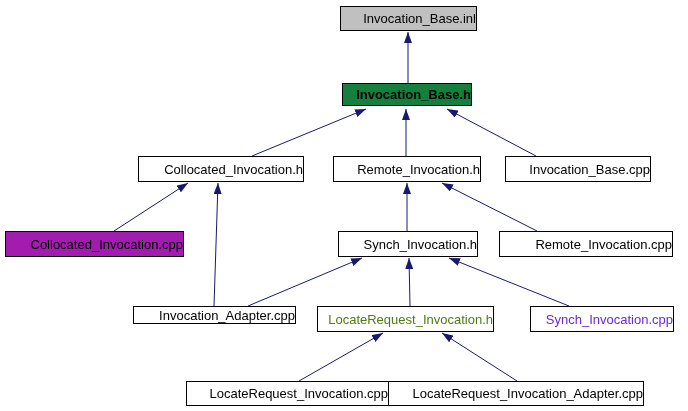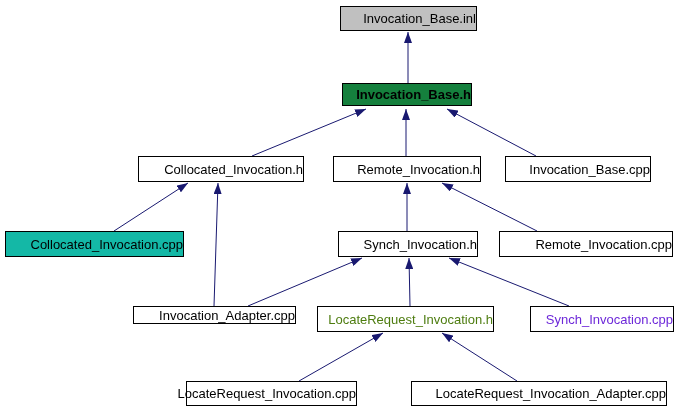--- a/index.html
+++ b/index.html
@@ -77,37 +77,37 @@
     </div>
     <div class="node" style="left: 138px; top: 156px; width: 166px; height: 26px; border-color: rgb(0, 0, 0); background: rgb(255, 255, 255); color: rgb(0, 0, 0);">
       <span>Collocated_Invocation.h</span>
     </div>
     <div class="node" style="left: 333px; top: 156px; width: 148px; height: 26px; border-color: rgb(0, 0, 0); background: rgb(255, 255, 255); color: rgb(0, 0, 0);">
       <span>Remote_Invocation.h</span>
     </div>
     <div class="node" style="left: 505px; top: 156px; width: 146px; height: 26px; border-color: rgb(0, 0, 0); background: rgb(255, 255, 255); color: rgb(0, 0, 0);">
       <span>Invocation_Base.cpp</span>
     </div>
-    <div class="node" style="left: 5px; top: 231px; width: 179px; height: 26px; border-color: rgb(0, 0, 0); background: #14b8a6; color: rgb(0, 0, 0);">
+    <div class="node" style="left: 5px; top: 231px; width: 179px; height: 26px; border-color: rgb(0, 0, 0); background: #a21caf; color: rgb(0, 0, 0);">
       <span>Collocated_Invocation.cpp</span>
     </div>
     <div class="node" style="left: 338px; top: 231px; width: 140px; height: 26px; border-color: rgb(0, 0, 0); background: rgb(255, 255, 255); color: rgb(0, 0, 0); padding-left: 48px;">
       <span>Synch_Invocation.h</span>
     </div>
     <div class="node" style="left: 499px; top: 231px; width: 174px; height: 26px; border-color: rgb(0, 0, 0); background: rgb(255, 255, 255); color: rgb(0, 0, 0);">
       <span>Remote_Invocation.cpp</span>
     </div>
     <div class="node" style="left: 133px; top: 306px; width: 163px; height: 18px; border-color: rgb(0, 0, 0); background: rgb(255, 255, 255); color: rgb(0, 0, 0);">
       <span>Invocation_Adapter.cpp</span>
     </div>
     <div class="node" style="left: 317px; top: 306px; width: 177px; height: 26px; border-color: rgb(0, 0, 0); background: rgb(255, 255, 255); color: #4d7c0f;">
       <span>LocateRequest_Invocation.h</span>
     </div>
     <div class="node" style="left: 530px; top: 306px; width: 144px; height: 26px; border-color: rgb(0, 0, 0); background: rgb(255, 255, 255); color: #6d28d9;">
       <span>Synch_Invocation.cpp</span>
     </div>
-    <div class="node" style="left: 186px; top: 381px; width: 171px; height: 25px; border-color: rgb(0, 0, 0); background: rgb(255, 255, 255); color: rgb(0, 0, 0);">
+    <div class="node" style="left: 186px; top: 381px; width: 203px; height: 25px; border-color: rgb(0, 0, 0); background: rgb(255, 255, 255); color: rgb(0, 0, 0);">
       <span>LocateRequest_Invocation.cpp</span>
     </div>
-    <div class="node" style="left: 411px; top: 381px; width: 256px; height: 25px; border-color: rgb(0, 0, 0); background: rgb(255, 255, 255); color: rgb(0, 0, 0);">
+    <div class="node" style="left: 388px; top: 381px; width: 256px; height: 25px; border-color: rgb(0, 0, 0); background: rgb(255, 255, 255); color: rgb(0, 0, 0);">
       <span>LocateRequest_Invocation_Adapter.cpp</span>
     </div>
   </div>
 
 </body></html>

